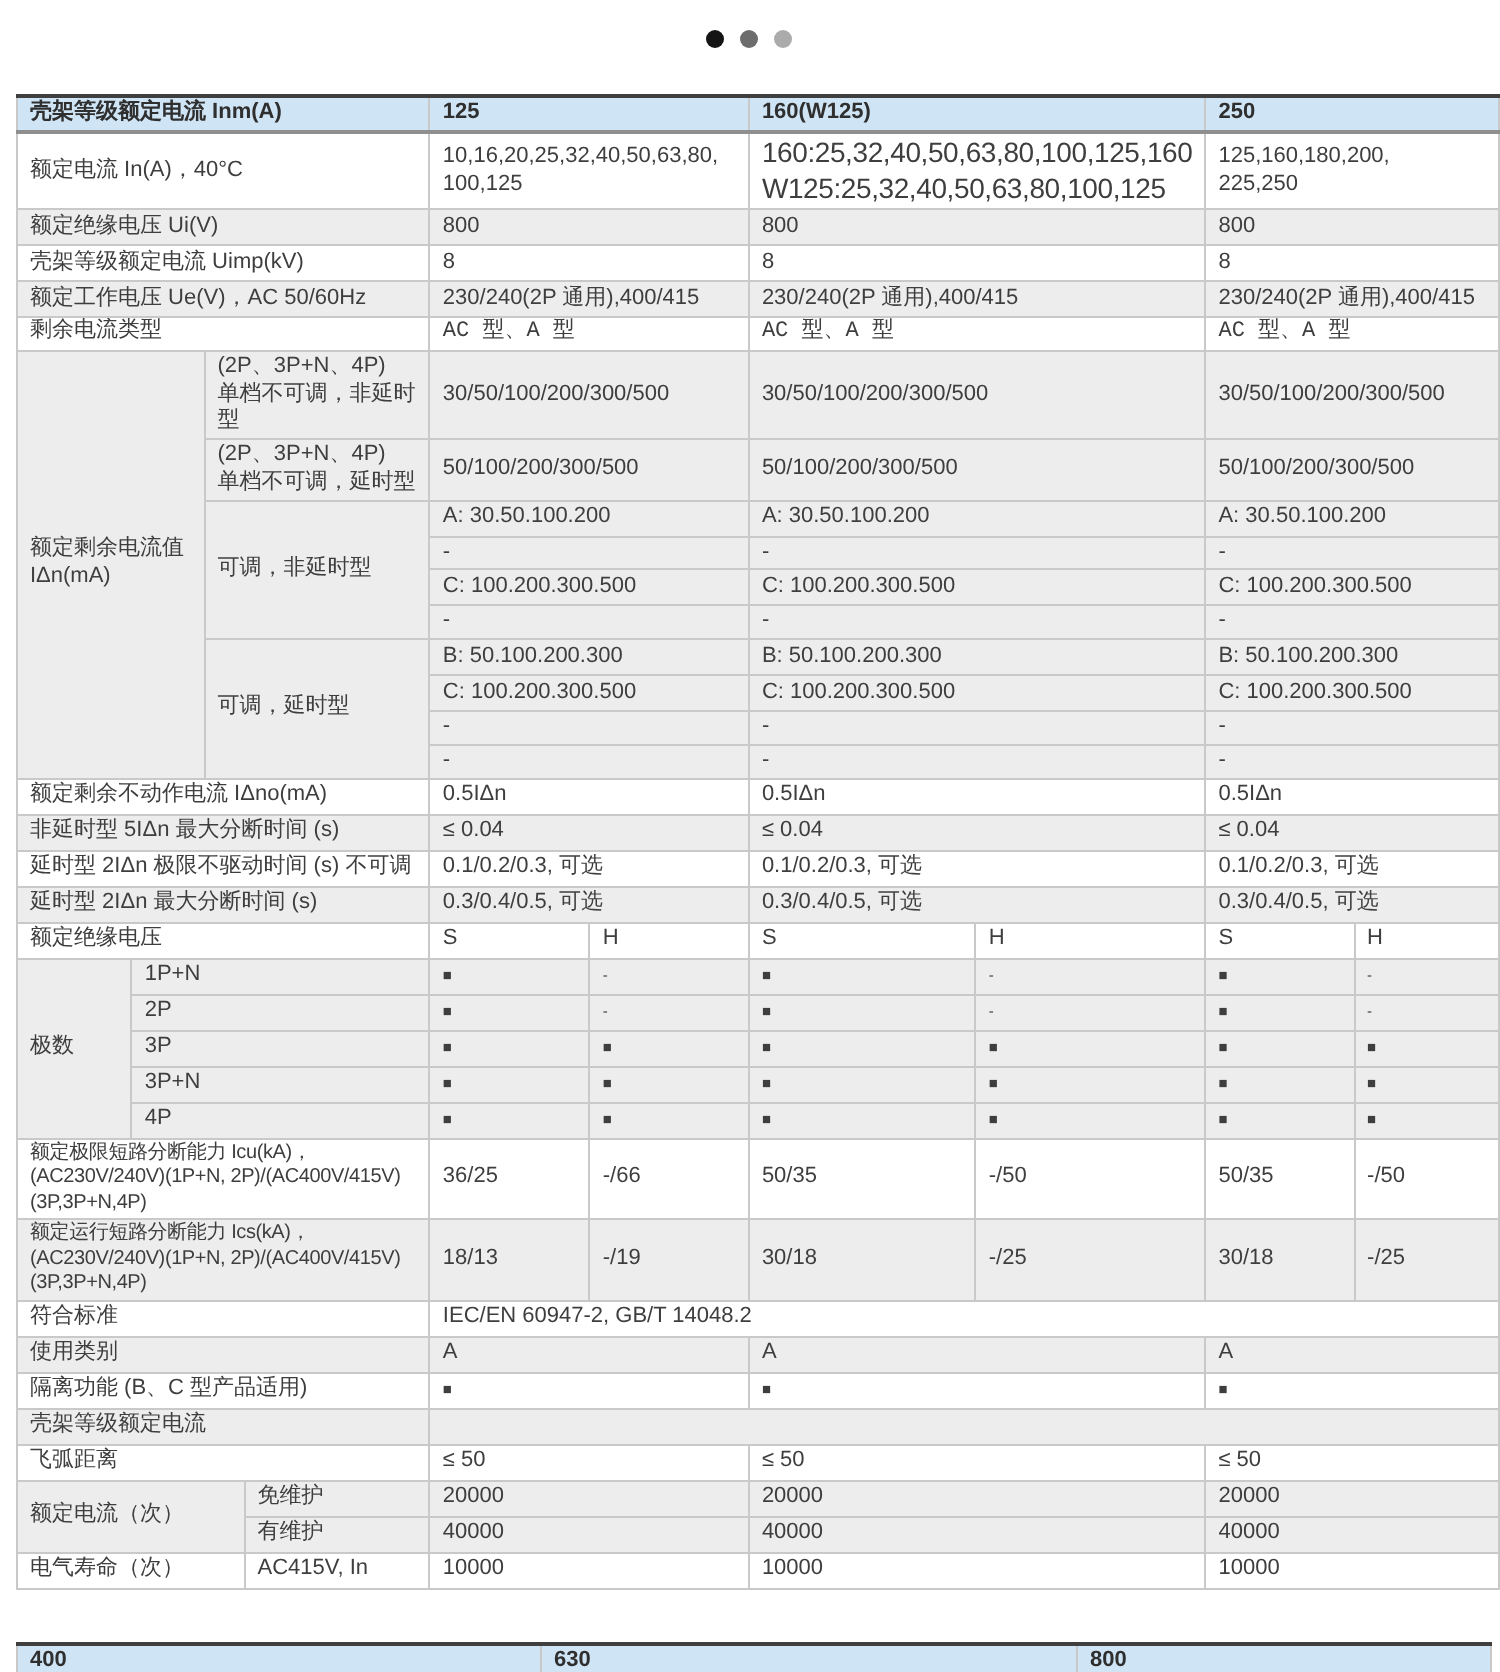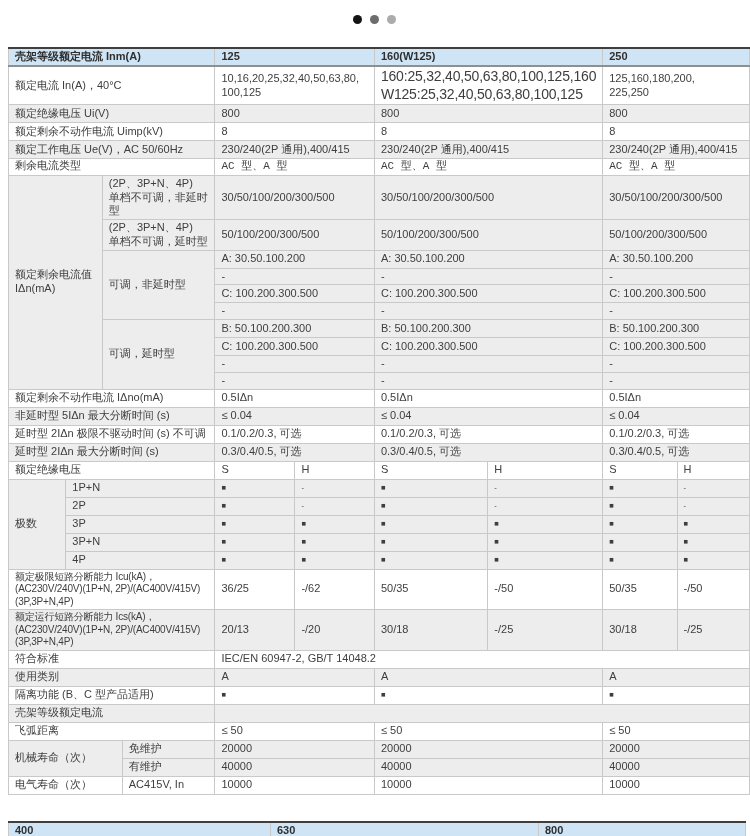--- a/index.html
+++ b/index.html
@@ -77,21 +77,21 @@
   </tr>
 
   <tr class="g r18">
     <td colspan="4">额定绝缘电压 Ui(V)</td>
     <td colspan="2">800</td>
     <td colspan="2">800</td>
     <td colspan="2">800</td>
   </tr>
 
   <tr class="w r18">
-    <td colspan="4">额定剩余不动作电流 Uimp(kV)</td>
+    <td colspan="4">壳架等级额定电流 Uimp(kV)</td>
     <td colspan="2">8</td>
     <td colspan="2">8</td>
     <td colspan="2">8</td>
   </tr>
 
   <tr class="g r18">
     <td colspan="4">额定工作电压 Ue(V)，AC 50/60Hz</td>
     <td colspan="2">230/240(2P 通用),400/415</td>
     <td colspan="2">230/240(2P 通用),400/415</td>
     <td colspan="2">230/240(2P 通用),400/415</td>
@@ -241,31 +241,31 @@
     <td class="sq">■</td>
     <td class="sq">■</td>
     <td class="sq">■</td>
     <td class="sq">■</td>
   </tr>
 
   <tr class="w r28">
     <td colspan="4" class="ml dense2">额定极限短路分断能力 Icu(kA)，
 (AC230V/240V)(1P+N, 2P)/(AC400V/415V)(3P,3P+N,4P)</td>
     <td>36/25</td>
-    <td>-/62</td>
+    <td>-/66</td>
     <td>50/35</td>
     <td>-/50</td>
     <td>50/35</td>
     <td>-/50</td>
   </tr>
   <tr class="g r28">
     <td colspan="4" class="ml dense2">额定运行短路分断能力 Ics(kA)，
 (AC230V/240V)(1P+N, 2P)/(AC400V/415V)(3P,3P+N,4P)</td>
-    <td>20/13</td>
-    <td>-/20</td>
+    <td>18/13</td>
+    <td>-/19</td>
     <td>30/18</td>
     <td>-/25</td>
     <td>30/18</td>
     <td>-/25</td>
   </tr>
 
   <tr class="w r18">
     <td colspan="4">符合标准</td>
     <td colspan="6">IEC/EN 60947-2, GB/T 14048.2</td>
   </tr>
@@ -286,21 +286,21 @@
     <td colspan="6"></td>
   </tr>
   <tr class="w r18">
     <td colspan="4">飞弧距离</td>
     <td colspan="2">≤ 50</td>
     <td colspan="2">≤ 50</td>
     <td colspan="2">≤ 50</td>
   </tr>
 
   <tr class="g r18">
-    <td colspan="3" rowspan="2">机械寿命（次）</td>
+    <td colspan="3" rowspan="2">额定电流（次）</td>
     <td>免维护</td>
     <td colspan="2">20000</td>
     <td colspan="2">20000</td>
     <td colspan="2">20000</td>
   </tr>
   <tr class="g r18">
     <td>有维护</td>
     <td colspan="2">40000</td>
     <td colspan="2">40000</td>
     <td colspan="2">40000</td>

